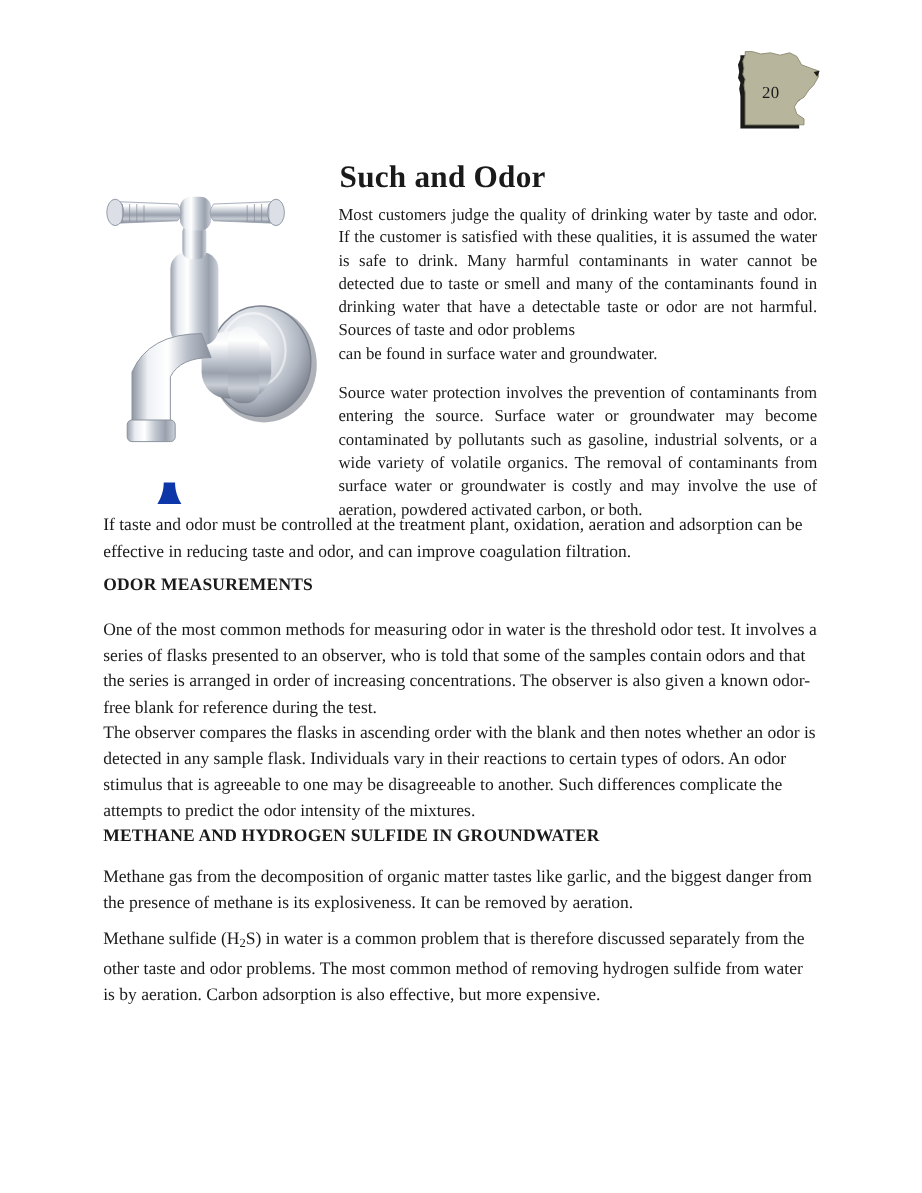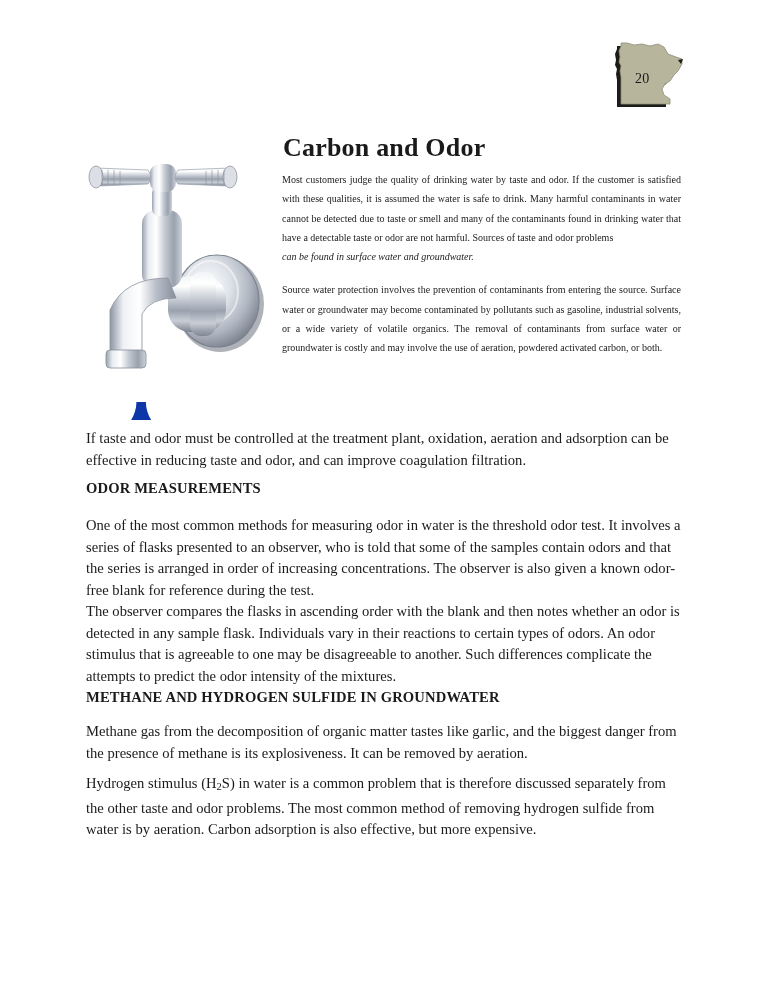--- a/index.html
+++ b/index.html
@@ -64,30 +64,29 @@
     height: 268px;
   }
   .faucet svg { display: block; }
 
   
   .col-right {
     position: absolute;
     left: 282px;
     top: 170px;
     width: 399px;
-    font-size: 10px;
+    font-size: 14px;
     line-height: 19.3px;
   }
   .col-right p {
     margin: 0 0 14px 0;
     text-align: justify;
   }
   .col-right p .no-just {
     display: block;
-    font-style: italic;
   }
 
   
   .body-block {
     position: absolute;
     left: 86px;
     width: 596px;
     font-size: 14.6px;
     line-height: 21.5px;
   }
@@ -130,21 +129,21 @@
 
       <path d="M9 8 L9 11 L7 16 L8 22 L7 27 L9 31 L8 36 L9 42 L9 69 L58 69 L58 64 L52 60 L50 54 L53 49 L58 46 L62 40 L66 36 L70 29 L70 24 L64 22 L56 19 L52 12 L46 9 L38 11 L30 9 L22 10 L15 8 Z" fill="#1b1b18"></path>
 
       <path d="M13 5 L13 8 L11 13 L12 19 L11 24 L13 28 L12 33 L13 39 L13 66 L62 66 L62 61 L56 57 L54 51 L57 46 L62 43 L66 37 L70 33 L74 26 L74 21 L68 19 L60 16 L56 9 L50 6 L42 8 L34 6 L26 7 L19 5 Z" fill="#b7b69c" stroke="#8e8d76" stroke-width="0.8"></path>
 
       <path d="M70 22 L75 21 L73 26 Z" fill="#1b1b18"></path>
     </svg>
     <div class="mn-number">20</div>
   </div>
 
-  <h1 class="doc-title">Carbon and Odor</h1>
+  <h1 class="doc-title">Such and Odor</h1>
 
   <div class="faucet">
     <svg width="200" height="268" viewBox="0 0 200 268" xmlns="http://www.w3.org/2000/svg">
       <defs>
         <linearGradient id="chromeH" x1="0" y1="0" x2="0" y2="1">
           <stop offset="0%" stop-color="#f2f4f7"></stop>
           <stop offset="18%" stop-color="#ffffff"></stop>
           <stop offset="42%" stop-color="#c6cbd4"></stop>
           <stop offset="62%" stop-color="#9aa2ae"></stop>
           <stop offset="80%" stop-color="#c9ced6"></stop>
@@ -238,17 +237,17 @@
 
   <div class="body-block p-methane">
     <p>Methane gas from the decomposition of organic matter tastes like garlic, and the biggest danger from the presence of methane is its explosiveness. It can be removed by aeration.</p>
   </div>
 
   <div class="body-block h-methane">
     <h2 class="section-head">METHANE AND HYDROGEN SULFIDE IN GROUNDWATER</h2>
   </div>
 
   <div class="body-block p-h2s">
-    <p><span>Hydrogen stimulus (H</span><sub>2</sub><span>S) in water is a common problem that is therefore discussed separately from the other taste and odor problems. The most common method of removing hydrogen sulfide from water is by aeration. Carbon adsorption is also effective, but more expensive.</span></p>
+    <p><span>Methane sulfide (H</span><sub>2</sub><span>S) in water is a common problem that is therefore discussed separately from the other taste and odor problems. The most common method of removing hydrogen sulfide from water is by aeration. Carbon adsorption is also effective, but more expensive.</span></p>
   </div>
 
 
 </div>
 
 </body></html>

